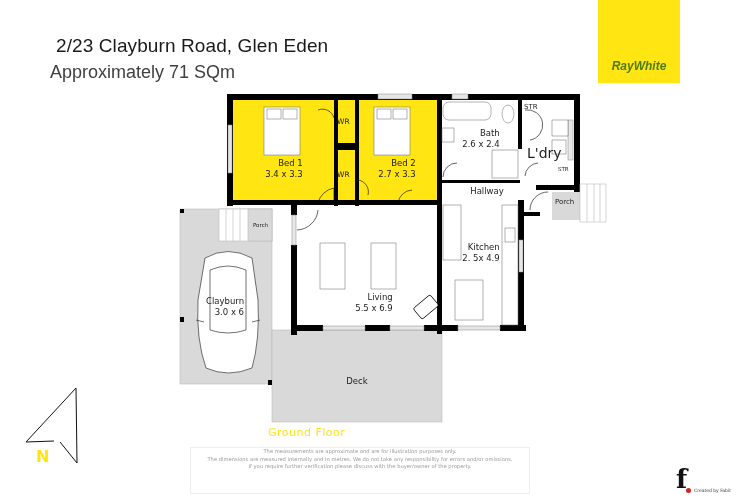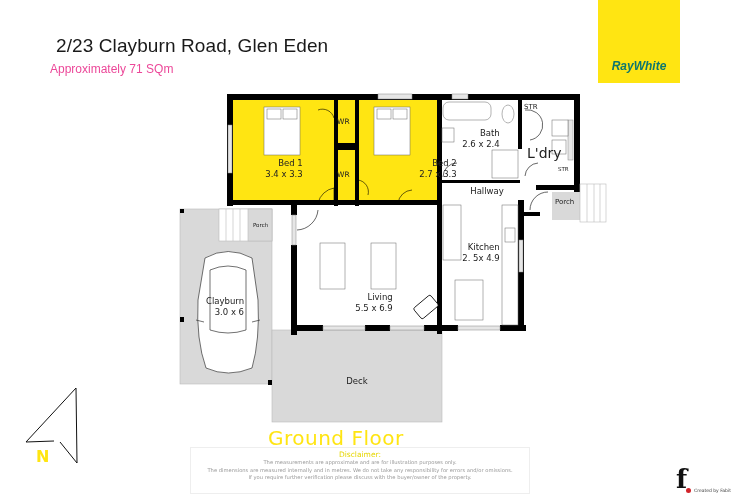--- a/index.html
+++ b/index.html
@@ -1,25 +1,25 @@
 <!DOCTYPE html>
 <html><head>
 <meta charset="utf-8">
 <style>
   html, body { margin:0; padding:0; background:#fff; }
   body { width:750px; height:501px; position:relative; overflow:hidden; font-family:"DejaVu Sans", sans-serif; }
   .title { position:absolute; left:50px; top:35px; font-size:19px; color:#1a1a1a; font-family:"Liberation Sans", sans-serif; letter-spacing:0.1px;margin-left:6px; }
-  .subtitle { position:absolute; left:50px; top:62px; font-size:12px; color:#ec4899; font-family:"Liberation Sans", sans-serif; }
+  .subtitle { position:absolute; left:50px; top:62px; font-size:18px; color:#404040; font-family:"Liberation Sans", sans-serif; }
   .logo { position:absolute; left:598px; top:0; width:82px; height:83px; background:#ffe512; }
-  .logo span { position:absolute; left:0; right:0; bottom:10px; text-align:center; font-family:"Liberation Sans", sans-serif; font-weight:bold; font-style:italic; font-size:12px; color:#0f766e; }
+  .logo span { position:absolute; left:0; right:0; bottom:10px; text-align:center; font-family:"Liberation Sans", sans-serif; font-weight:bold; font-style:italic; font-size:12px; color:#4d7c0f; }
   .plan { position:absolute; left:0; top:0; width:750px; height:501px; }
   .room-label { position:absolute; font-size:8.5px; color:#222; text-align:right; line-height:11px; white-space:nowrap; transform:translateX(-50%); }
   .small-label { position:absolute; font-size:7px; color:#222; white-space:nowrap; }
   .tiny-label { position:absolute; font-size:5.5px; color:#222; white-space:nowrap; }
-  .floor-label { position:absolute; left:268px; top:426px; font-size:20px; color:#ffe512; letter-spacing:0.5px; }
+  .floor-label { position:absolute; left:268px; top:426px; font-size:11px; color:#ffe512; letter-spacing:0.5px; }
   .north { position:absolute; left:36px; top:447px; font-size:16px; color:#ffe512; font-weight:bold; }
   .disclaimer { position:absolute; left:190px; top:447px; width:338px; height:45px; border:1px solid #eee; text-align:center; }
   .disclaimer .dh { font-size:7.5px; color:#e6d600; margin-top:2px; }
   .disclaimer .dl { font-size:5.2px; color:#999; line-height:7.5px; }
   .fabit { position:absolute; left:676px; top:464px; }
   .fabit .f { position:absolute; left:0; top:0; font-family:"DejaVu Serif", serif; font-size:26px; color:#111; font-weight:bold; }
   .fabit .dot { position:absolute; left:10px; top:24px; width:5px; height:5px; border-radius:50%; background:#d1232a; }
   .fabit .cb { position:absolute; left:18px; top:24px; font-size:4.5px; color:#444; white-space:nowrap; }
 </style>
 </head>
@@ -152,21 +152,21 @@
     <rect x="455" y="280" width="28" height="40"></rect>
   </g>
 
   <path d="M76 388 L77 463 L60 442 M54 441 L26 442 L76 388" fill="none" stroke="#111" stroke-width="1"></path>
 </svg>
 
 <div class="room-label" style="left:284px;top:158px;">
   <div>Bed 1</div>
   <div>3.4 x 3.3</div>
 </div>
-<div class="room-label" style="left:397px;top:158px;margin-left:41px;">
+<div class="room-label" style="left:397px;top:158px;">
   <div>Bed 2</div>
   <div>2.7 x 3.3</div>
 </div>
 <div class="small-label" style="left:337px;top:117px;font-size:7.5px;">WR</div>
 <div class="small-label" style="left:337px;top:170px;font-size:7.5px;">WR</div>
 <div class="room-label" style="left:481px;top:128px;">
   <div>Bath</div>
   <div>2.6 x 2.4</div>
 </div>
 <div class="small-label" style="left:524px;top:103px;">STR</div>
@@ -186,21 +186,20 @@
 <div class="room-label" style="left:225px;top:296px;">
   <div>Clayburn</div>
   <div>3.0 x 6</div>
 </div>
 <div class="room-label" style="left:357px;top:369px;margin-top:7px;">Deck</div>
 
 <div class="floor-label">Ground Floor</div>
 <div class="north">N</div>
 
 <div class="disclaimer">
-  <div class="dh">Disclaimer:</div>
   <div class="dl">The measurements are approximate and are for illustration purposes only.</div>
   <div class="dl">The dimensions are measured internally and in metres. We do not take any responsibility for errors and/or omissions.</div>
   <div class="dl">If you require further verification please discuss with the buyer/owner of the property.</div>
 </div>
 
 <div class="fabit">
   <span class="f">f</span>
   <span class="dot"></span>
   <span class="cb">Created by Fabit</span>
 </div>

